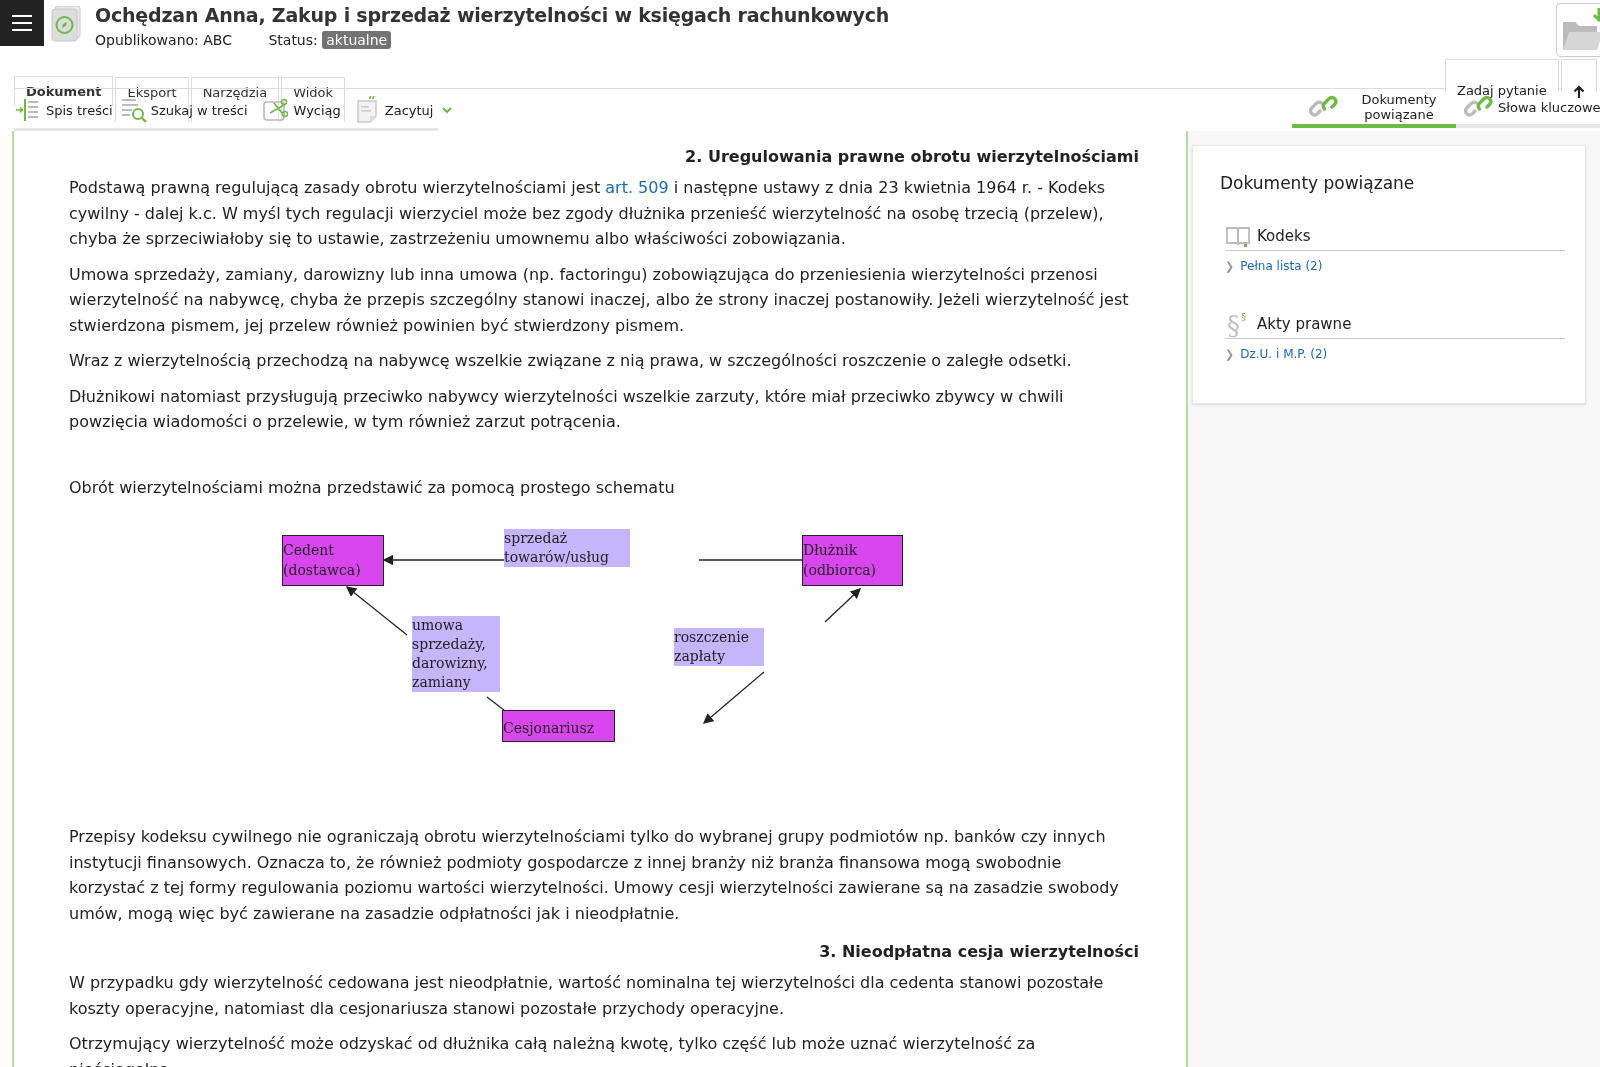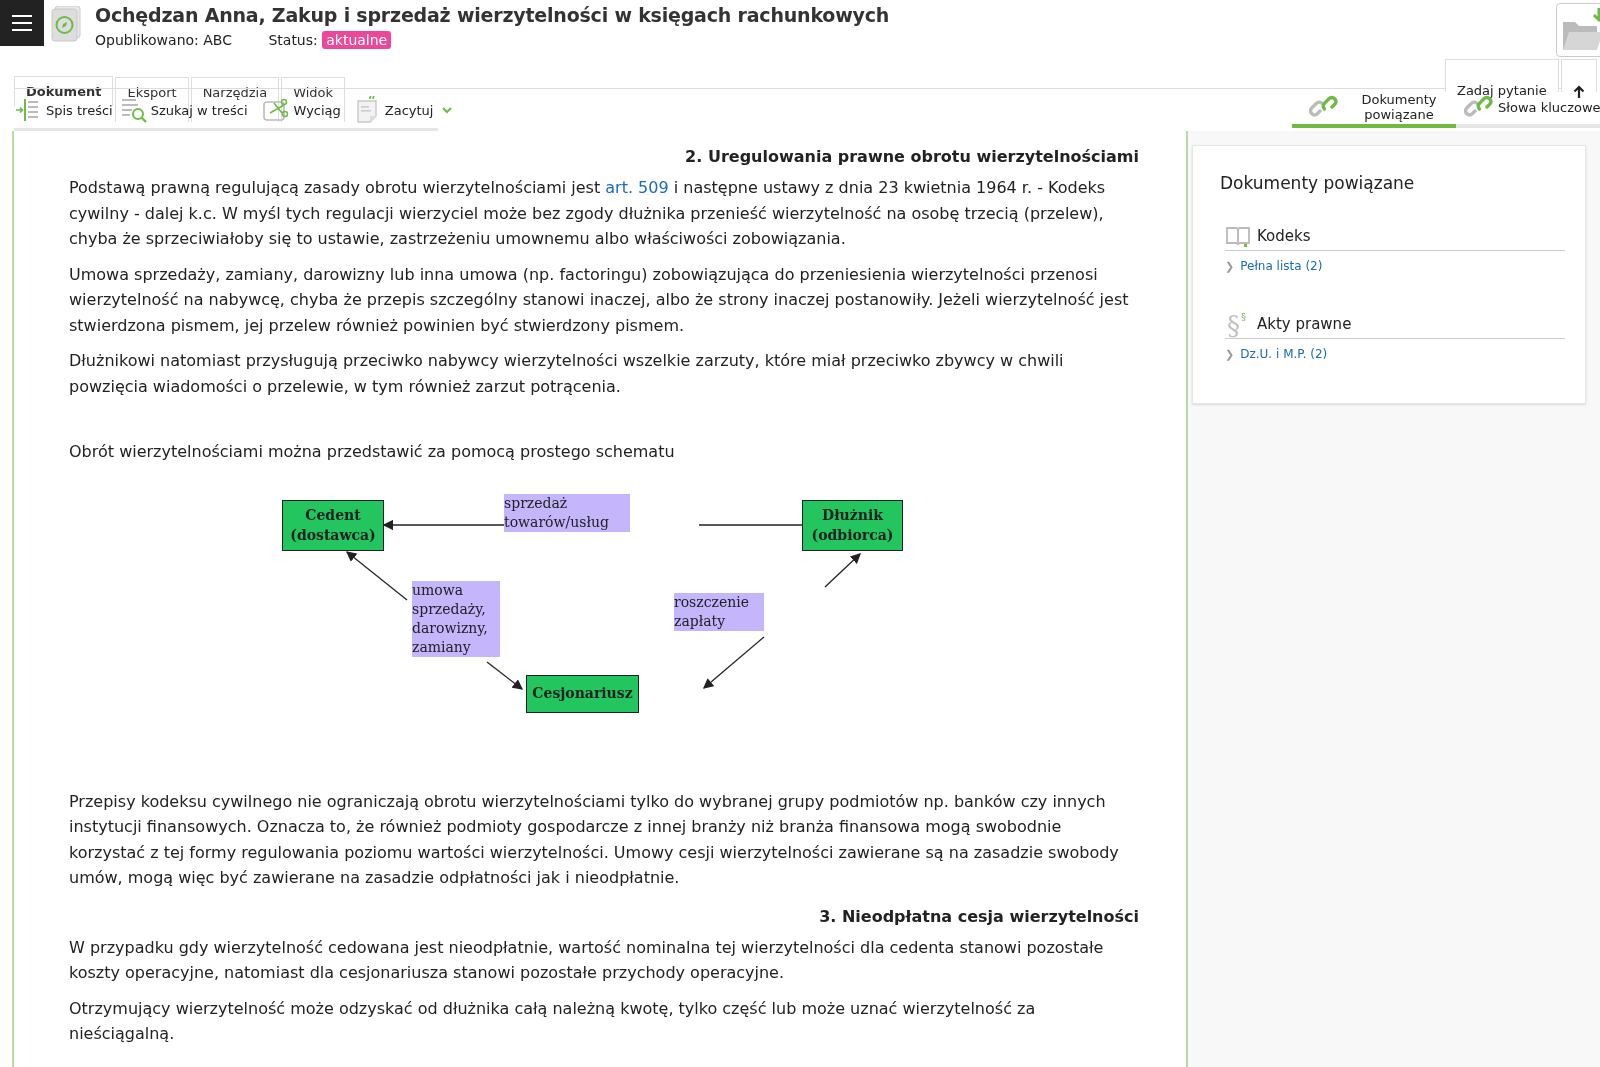--- a/index.html
+++ b/index.html
@@ -6,21 +6,21 @@
   html, body { width: 1600px; height: 1067px; overflow: hidden; background: #fff;
     font-family: "DejaVu Sans", sans-serif; color: #222; }
   .header { position: absolute; left: 0; top: 0; width: 1600px; height: 58px; }
   .menu-btn { position: absolute; left: 0; top: 0; width: 44px; height: 46px; background: #222;
     display: flex; flex-direction: column; justify-content: center; align-items: center; gap: 5px; cursor: pointer; }
   .menu-btn span { display: block; width: 20px; height: 2px; background: #fff; }
   .doc-icon { position: absolute; left: 51px; top: 6px; width: 30px; height: 36px; }
   .title { position: absolute; left: 95px; top: 4px; font-size: 19px; font-weight: bold; color: #333; letter-spacing: -0.2px; white-space: nowrap; }
   .meta { position: absolute; left: 95px; top: 31px; font-size: 14px; color: #222; white-space: nowrap; }
   .meta .status-label { margin-left: 32px; }
-  .badge { display: inline-block; background: #ec4899; color: #fff; padding: 1px 4px; border-radius: 3px; font-size: 14px; }
+  .badge { display: inline-block; background: #737373; color: #fff; padding: 1px 4px; border-radius: 3px; font-size: 14px; }
   .folder-btn { position: absolute; left: 1556px; top: 3px; width: 50px; height: 54px; border: 1px solid #ccc; border-radius: 4px; background: #fff; }
 
   .tabs { position: absolute; left: 14px; top: 59px; height: 30px; display: flex; margin-top: 17px; }
   .tab { border: 1px solid #ddd; border-bottom: none; padding: 0 11px; height: 45px; line-height: 29px; font-size: 13px; color: #333; background: #fff; margin-right: 2px; margin-top: 1px; cursor: pointer; }
   .tab.active { font-weight: bold; height: 30px; margin-top: 0; border-color: #ddd; }
   .tabs-line { position: absolute; left: 14px; top: 88px; width: 1572px; height: 1px; background: #ddd; }
   .right-tabs { position: absolute; left: 1443px; top: 59px; display: flex; }
   .rtab { border: 1px solid #ddd; border-bottom: none; height: 29px; line-height: 29px; font-size: 13px; padding: 16px 11px; background: #fff; margin-left: 2px; cursor: pointer; }
 
   .toolbar { position: absolute; left: 14px; top: 90px; height: 40px; display: flex; align-items: center; }
@@ -35,21 +35,21 @@
   .rtool .lbl { text-align: center; line-height: 15px; }
 
   .content-border { position: absolute; left: 12px; top: 131px; width: 2px; height: 936px; background: #b8dba3; }
   .content { position: absolute; left: 69px; top: 131px; width: 1070px; font-size: 16px; line-height: 25.5px; color: #222; }
   .content h2 { font-size: 16px; font-weight: bold; text-align: right; margin: 16px 0 8px; line-height: 20px; }
   .content p { margin-bottom: 10px; }
   .content a { color: #1a6ab3; text-decoration: none; }
   .content .spacer { height: 30px; }
 
   .diagram { position: relative; width: 640px; height: 260px; margin: 20px 0 0 213px; font-family: "DejaVu Serif", serif; font-size: 14px; color: #222; }
-  .diagram .box { position: absolute; border: 1.4px solid #222; background: #22c55e; text-align: center; line-height: 20px; font-weight: bold; }
+  .diagram .box { position: absolute; border: 1.4px solid #222; background: #d946ef; text-align: left; line-height: 20px; }
   .diagram .lbl { position: absolute; line-height: 19px; background: #c4b5fd; }
   .diagram svg { position: absolute; left: 0; top: 0; }
 
   .sidebar-border { position: absolute; left: 1186px; top: 131px; width: 2px; height: 936px; background: #b8dba3; }
   .sidebar-bg { position: absolute; left: 1188px; top: 131px; width: 412px; height: 936px; background: #f8f8f8; }
   .panel { position: absolute; left: 1192px; top: 145px; width: 394px; height: 259px; background: #fff; border: 1px solid #e6e6e6; box-shadow: 0 1px 2px rgba(0,0,0,0.12); }
   .panel-title { position: absolute; left: 27px; top: 27px; font-size: 17px; color: #222; }
   .section { position: absolute; left: 32px; width: 340px; }
   .section-head { display: flex; align-items: center; height: 30px; border-bottom: 1px solid #ccc; font-size: 15px; color: #222; }
   .section-head svg { margin-right: 6px; }
@@ -167,20 +167,21 @@
     </svg>
     <span class="lbl">Słowa kluczowe</span>
   </div>
 </div>
 
 <div class="content-border"></div>
 <div class="content">
   <h2>2. Uregulowania prawne obrotu wierzytelnościami</h2>
   <p><span>Podstawą prawną regulującą zasady obrotu wierzytelnościami jest </span><a>art. 509</a><span> i następne ustawy z dnia 23 kwietnia 1964 r. - Kodeks cywilny - dalej k.c. W myśl tych regulacji wierzyciel może bez zgody dłużnika przenieść wierzytelność na osobę trzecią (przelew), chyba że sprzeciwiałoby się to ustawie, zastrzeżeniu umownemu albo właściwości zobowiązania.</span></p>
   <p>Umowa sprzedaży, zamiany, darowizny lub inna umowa (np. factoringu) zobowiązująca do przeniesienia wierzytelności przenosi wierzytelność na nabywcę, chyba że przepis szczególny stanowi inaczej, albo że strony inaczej postanowiły. Jeżeli wierzytelność jest stwierdzona pismem, jej przelew również powinien być stwierdzony pismem.</p>
+  <p>Wraz z wierzytelnością przechodzą na nabywcę wszelkie związane z nią prawa, w szczególności roszczenie o zaległe odsetki.</p>
   <p>Dłużnikowi natomiast przysługują przeciwko nabywcy wierzytelności wszelkie zarzuty, które miał przeciwko zbywcy w chwili powzięcia wiadomości o przelewie, w tym również zarzut potrącenia.</p>
   <div class="spacer"></div>
   <p>Obrót wierzytelnościami można przedstawić za pomocą prostego schematu</p>
 
   <div class="diagram">
     <svg width="640" height="260">
       <defs>
         <marker id="ah" markerWidth="8" markerHeight="8" refX="7" refY="4" orient="auto">
           <path d="M0 0 L8 4 L0 8 z" fill="#222"></path>
         </marker>
@@ -193,21 +194,21 @@
       <line x1="482" y1="152" x2="422" y2="203" stroke="#222" stroke-width="1.3" marker-end="url(#ah)"></line>
     </svg>
     <div class="box" style="left:0;top:15px;width:102px;height:51px;padding-top:4px">
       <div>Cedent</div>
       <div>(dostawca)</div>
     </div>
     <div class="box" style="left:520px;top:15px;width:101px;height:51px;padding-top:4px">
       <div>Dłużnik</div>
       <div>(odbiorca)</div>
     </div>
-    <div class="box" style="left:244px;top:190px;width:113px;height:38px;line-height:34px">
+    <div class="box" style="left:220px;top:190px;width:113px;height:32px;line-height:34px">
       <div>Cesjonariusz</div>
     </div>
     <div class="lbl" style="left:222px;top:9px;width:126px">
       <div>sprzedaż</div>
       <div>towarów/usług</div>
     </div>
     <div class="lbl" style="left:130px;top:96px;width:88px">
       <div>umowa</div>
       <div>sprzedaży,</div>
       <div>darowizny,</div>

